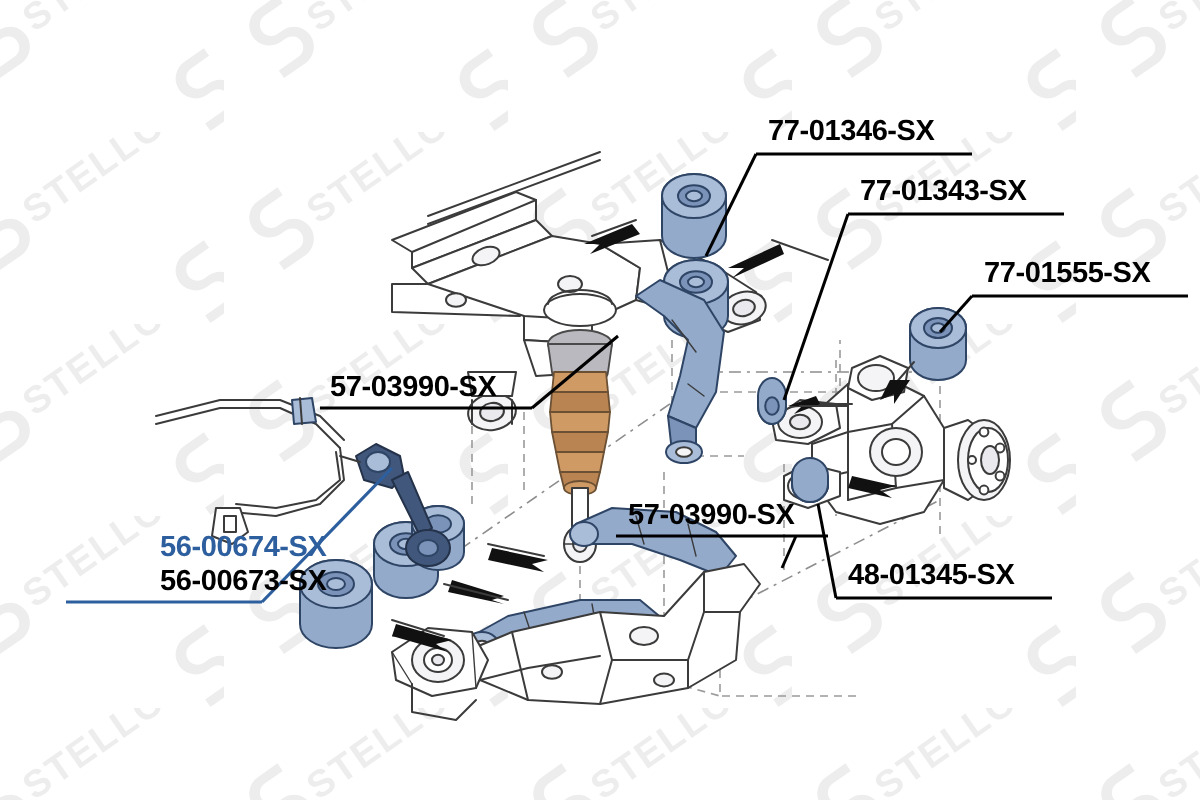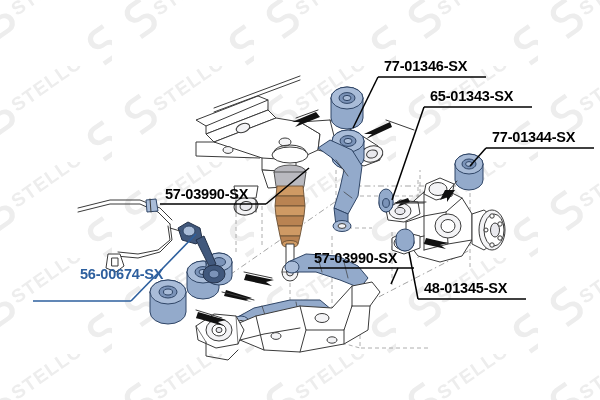--- a/index.html
+++ b/index.html
@@ -380,28 +380,29 @@
     <g stroke="#2d5f9e" stroke-width="1.6" fill="none">
       <path d="M 33 301 L 131 301"></path>
       <path d="M 131 301 L 196 234"></path>
     </g>
   </svg>
 
   <div id="text-labels" style="position:absolute;left:0;top:0;width:523px;height:400px;z-index:4;font-weight:bold;">
 
     <div class="callout" style="left:384px; top:58px;">77-01346-SX</div>
 
-    <div class="callout" style="left:430px; top:88px;">65-01343-SX</div>
-
-    <div class="callout" style="left:492px; top:129px;">77-01344-SX</div>
+    <div class="callout" style="left:430px; top:88px;">77-01343-SX</div>
+
+    <div class="callout" style="left:492px; top:129px;">77-01555-SX</div>
 
     <div class="callout" style="left:165px; top:186px;">57-03990-SX</div>
 
     <div class="callout" style="left:314px; top:250px;">57-03990-SX</div>
 
     <div class="callout" style="left:424px; top:280px;">48-01345-SX</div>
 
     <div class="stack" style="left:36px; top:266px;">
       <div class="callout blue" style="position:relative; left:0; top:0;">56-00674-SX</div>
+      <div class="callout" style="position:relative; left:0; top:0;">56-00673-SX</div>
     </div>
   </div>
 
 </div>
 
 </body></html>

